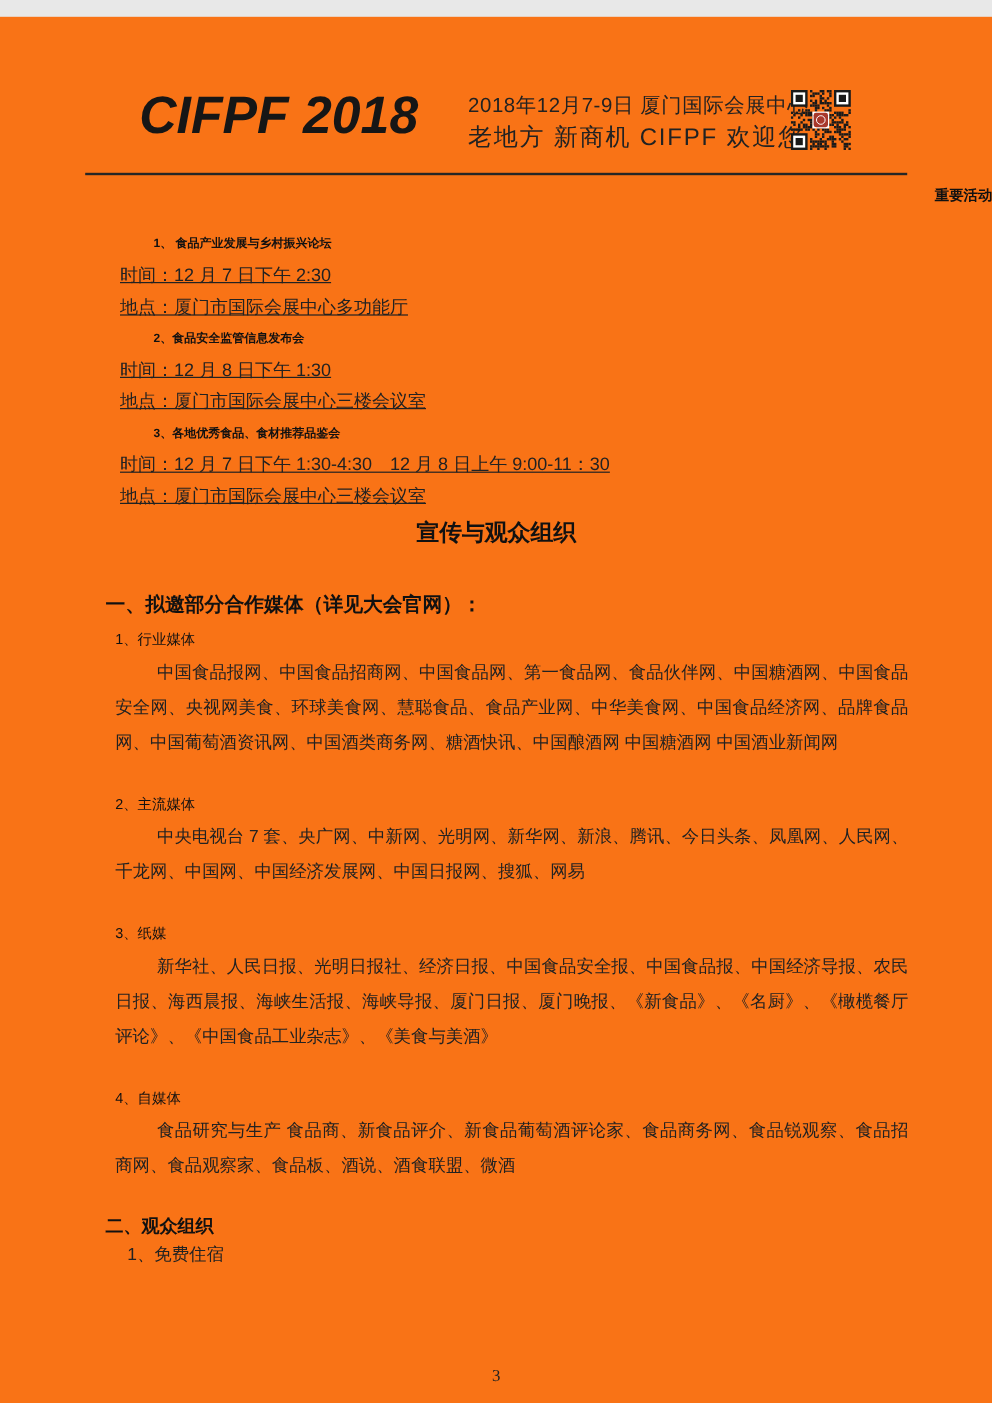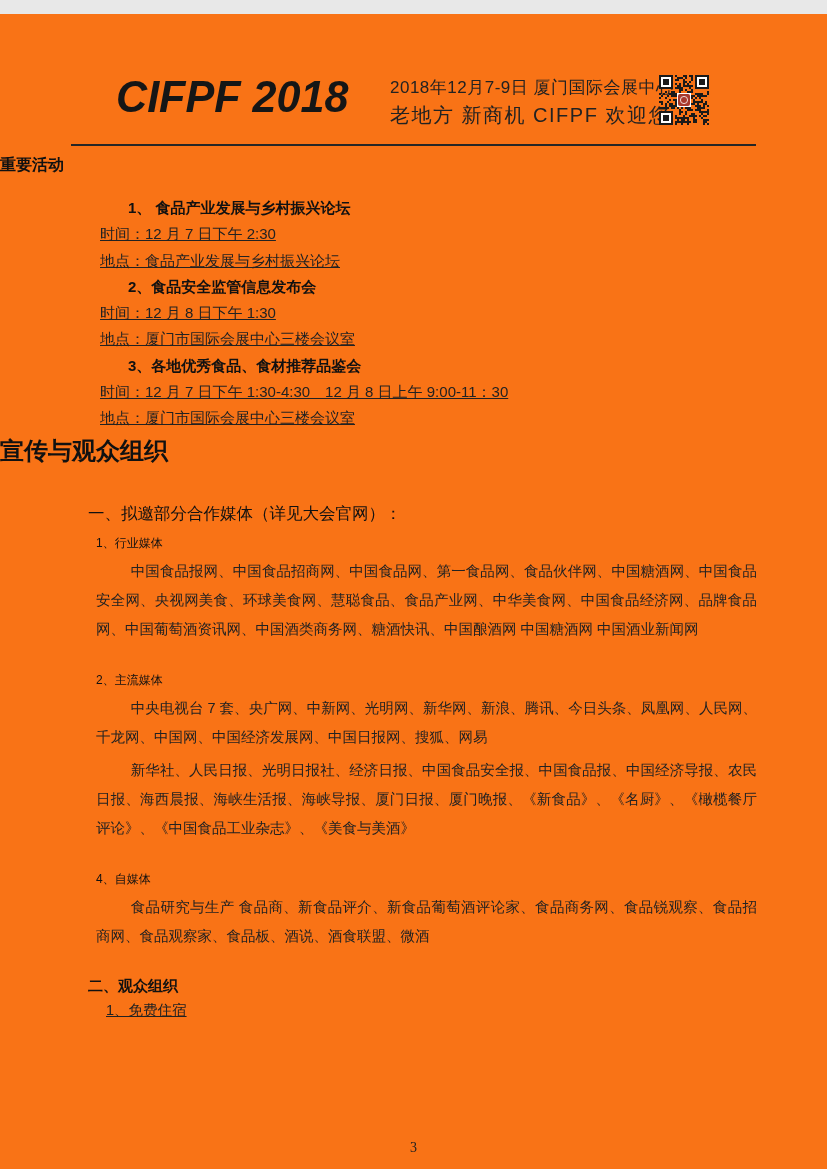--- a/index.html
+++ b/index.html
@@ -19,43 +19,43 @@
     font-size:44px;font-weight:700;font-style:italic;
     letter-spacing:0px;color:#161616;white-space:nowrap;
     transform:scaleX(.98);transform-origin:left;
   }
   .header-text{position:absolute;left:390px;top:62px;white-space:nowrap;color:#222;}
   .header-line1{font-size:17px;letter-spacing:.5px;line-height:24px;}
   .header-line2{font-size:20px;letter-spacing:1.5px;line-height:27px;margin-top:2px;}
   .qr{position:absolute;left:659px;top:61px;width:52px;height:52px;}
   .rule{position:absolute;left:71px;right:71px;top:130px;border-top:2px solid #262626;}
   
-  .activities-title{margin-top:10px;text-align:left;font-size:16px;font-weight:700;color:#111;}
+  .activities-title{margin-top:10px;text-align:right;font-size:12px;font-weight:700;color:#111;}
   .activities{margin-top:19px;}
-  .act-title{margin-left:128px;font-size:15px;font-weight:700;line-height:26.3px;color:#111;}
+  .act-title{margin-left:128px;font-size:10px;font-weight:700;line-height:26.3px;color:#111;}
   .act-detail{margin-left:100px;font-size:15px;line-height:26.3px;color:#222;text-decoration:underline;}
   
-  .promo-title{margin-top:3px;text-align:left;font-size:24px;font-weight:700;color:#111;}
-  .sec-heading{margin:36px 0 0 88px;font-size:16.5px;font-weight:400;color:#111;}
+  .promo-title{margin-top:3px;text-align:center;font-size:19px;font-weight:700;color:#111;}
+  .sec-heading{margin:36px 0 0 88px;font-size:16.5px;font-weight:700;color:#111;}
   .group-label{margin:9px 0 0 96px;font-size:12px;font-weight:400;line-height:19px;color:#111;}
   .group-label.spaced{margin-top:27px;}
   .group-para{
     margin:4px 0 0 96px;width:661px;
     font-size:14.5px;line-height:29px;color:#222;
     text-indent:2.4em;text-align:justify;
   }
   
   .sec2-heading{margin:26px 0 0 88px;font-size:15px;font-weight:700;color:#111;}
   .intro-para{
     margin:5px 0 0 96px;width:661px;
     font-size:14.5px;line-height:29px;color:#222;
     text-indent:2.4em;text-align:justify;
   }
   .aud-item{margin-left:106px;font-size:14.5px;line-height:23.5px;color:#222;}
-  .aud-item.gap{margin-top:3px;text-decoration:underline;}
+  .aud-item.gap{margin-top:3px;}
   
   .page-number{
     position:absolute;left:0;right:0;top:1126px;
     text-align:center;font-family:"Liberation Serif","DejaVu Serif",serif;
     font-size:14px;color:#222;
   }
 </style>
 </head>
 <body>
 
@@ -302,21 +302,21 @@
           <circle cx="25" cy="25" r="3.6" fill="none" stroke="#fff" stroke-width="0.8"></circle>
         </svg></div>
     <div class="rule"></div>
   </div>
 
   <div class="activities-title">重要活动</div>
 
   <div class="activities">
     <div class="act-title">1、 食品产业发展与乡村振兴论坛</div>
     <div class="act-detail">时间：12 月 7 日下午 2:30</div>
-    <div class="act-detail">地点：食品产业发展与乡村振兴论坛</div>
+    <div class="act-detail">地点：厦门市国际会展中心多功能厅</div>
     <div class="act-title">2、食品安全监管信息发布会</div>
     <div class="act-detail">时间：12 月 8 日下午 1:30</div>
     <div class="act-detail">地点：厦门市国际会展中心三楼会议室</div>
     <div class="act-title">3、各地优秀食品、食材推荐品鉴会</div>
     <div class="act-detail">时间：12 月 7 日下午 1:30-4:30　12 月 8 日上午 9:00-11：30</div>
     <div class="act-detail">地点：厦门市国际会展中心三楼会议室</div>
   </div>
 
   <div class="promo-title">宣传与观众组织</div>
 
@@ -324,20 +324,21 @@
 
   <div>
     <div class="group-label">1、行业媒体</div>
     <div class="group-para">中国食品报网、中国食品招商网、中国食品网、第一食品网、食品伙伴网、中国糖酒网、中国食品安全网、央视网美食、环球美食网、慧聪食品、食品产业网、中华美食网、中国食品经济网、品牌食品网、中国葡萄酒资讯网、中国酒类商务网、糖酒快讯、中国酿酒网 中国糖酒网 中国酒业新闻网</div>
   </div>
   <div>
     <div class="group-label spaced">2、主流媒体</div>
     <div class="group-para">中央电视台 7 套、央广网、中新网、光明网、新华网、新浪、腾讯、今日头条、凤凰网、人民网、千龙网、中国网、中国经济发展网、中国日报网、搜狐、网易</div>
   </div>
   <div>
+    <div class="group-label spaced">3、纸媒</div>
     <div class="group-para">新华社、人民日报、光明日报社、经济日报、中国食品安全报、中国食品报、中国经济导报、农民日报、海西晨报、海峡生活报、海峡导报、厦门日报、厦门晚报、《新食品》、《名厨》、《橄榄餐厅评论》、《中国食品工业杂志》、《美食与美酒》</div>
   </div>
   <div>
     <div class="group-label spaced">4、自媒体</div>
     <div class="group-para">食品研究与生产 食品商、新食品评介、新食品葡萄酒评论家、食品商务网、食品锐观察、食品招商网、食品观察家、食品板、酒说、酒食联盟、微酒</div>
   </div>
 
   <div class="sec2-heading">二、观众组织</div>
 
   <div>

